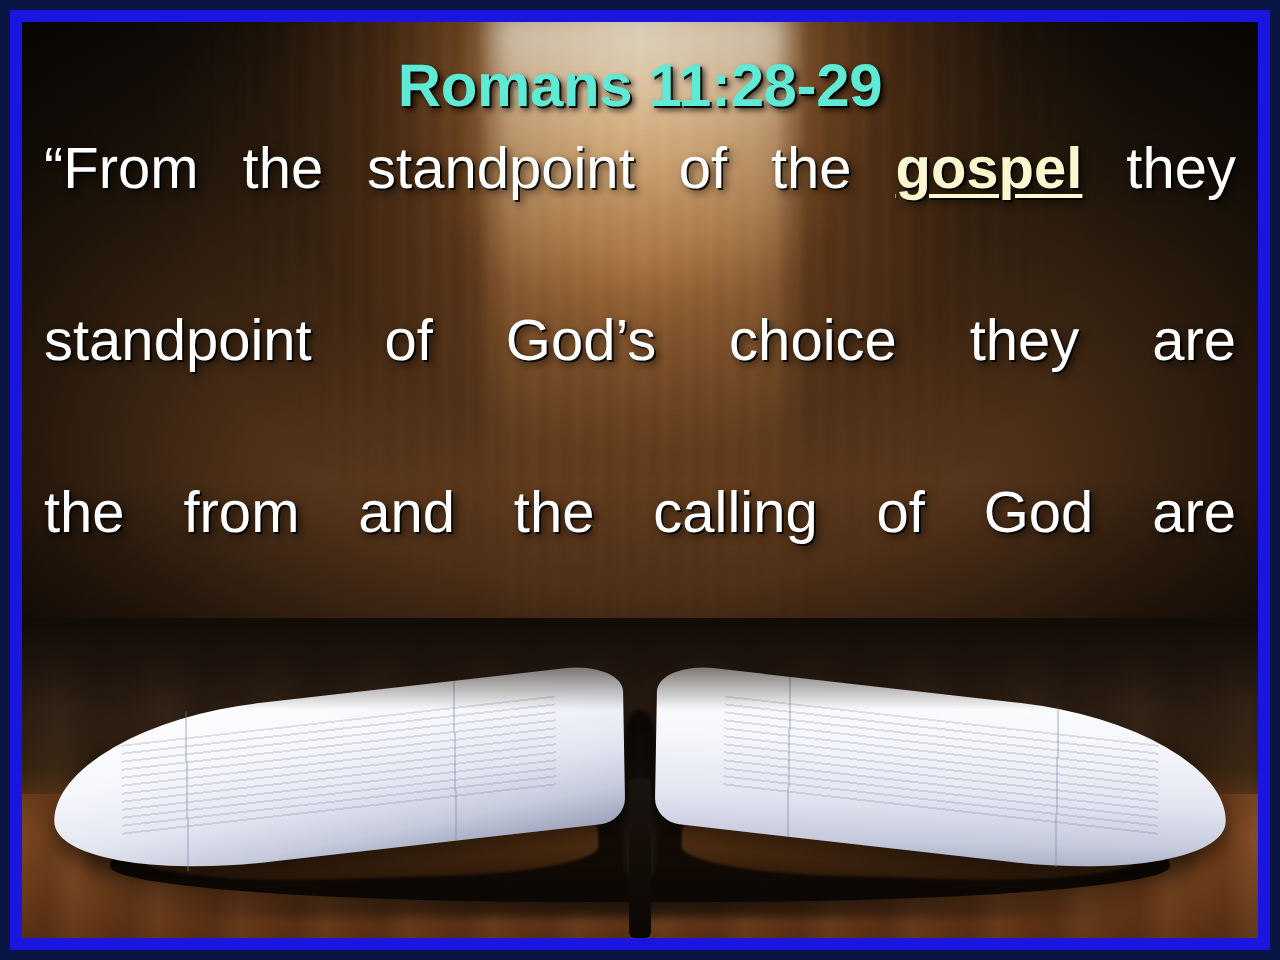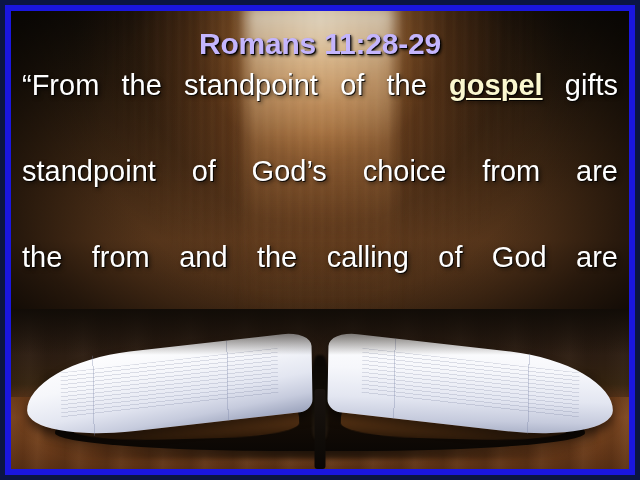--- a/index.html
+++ b/index.html
@@ -308,21 +308,21 @@
     position: absolute;
     inset: 0;
     padding: 0;
   }
   .verse-title {
     position: absolute;
     top: 16px;
     left: 0;
     right: 0;
     text-align: center;
-    color: #c4b5fd;
+    color: #5eead4;
     font-size: 30px;
     font-weight: bold;
     letter-spacing: -0.2px;
     text-shadow:
       1px 1px 0 rgba(0,0,0,0.85),
       2px 2px 3px rgba(0,0,0,0.75);
   }
   .verse-body {
     position: absolute;
     top: 53px;
@@ -387,20 +387,20 @@
       <div class="spine"></div>
       <div class="page-left"></div>
       <div class="page-right"></div>
       <div class="ribbon"></div>
       <div class="photo-blend"></div>
     </div>
 
     <div class="text-layer">
       <div class="verse-title">Romans 11:28-29</div>
       <div class="verse-body" id="verse-body">
-          <div class="ln"><span>“From the standpoint of the </span><span class="kw">gospel</span><span> gifts</span></div>
-          <div class="ln"><span>standpoint of </span><span class="it">God’s</span><span> choice from are</span></div>
+          <div class="ln"><span>“From the standpoint of the </span><span class="kw">gospel</span><span> they</span></div>
+          <div class="ln"><span>standpoint of </span><span class="it">God’s</span><span> choice they are</span></div>
           <div class="ln"><span>the from and the calling of God are</span></div>
         </div>
     </div>
 
   </div>
 </div>
 
 </body></html>

